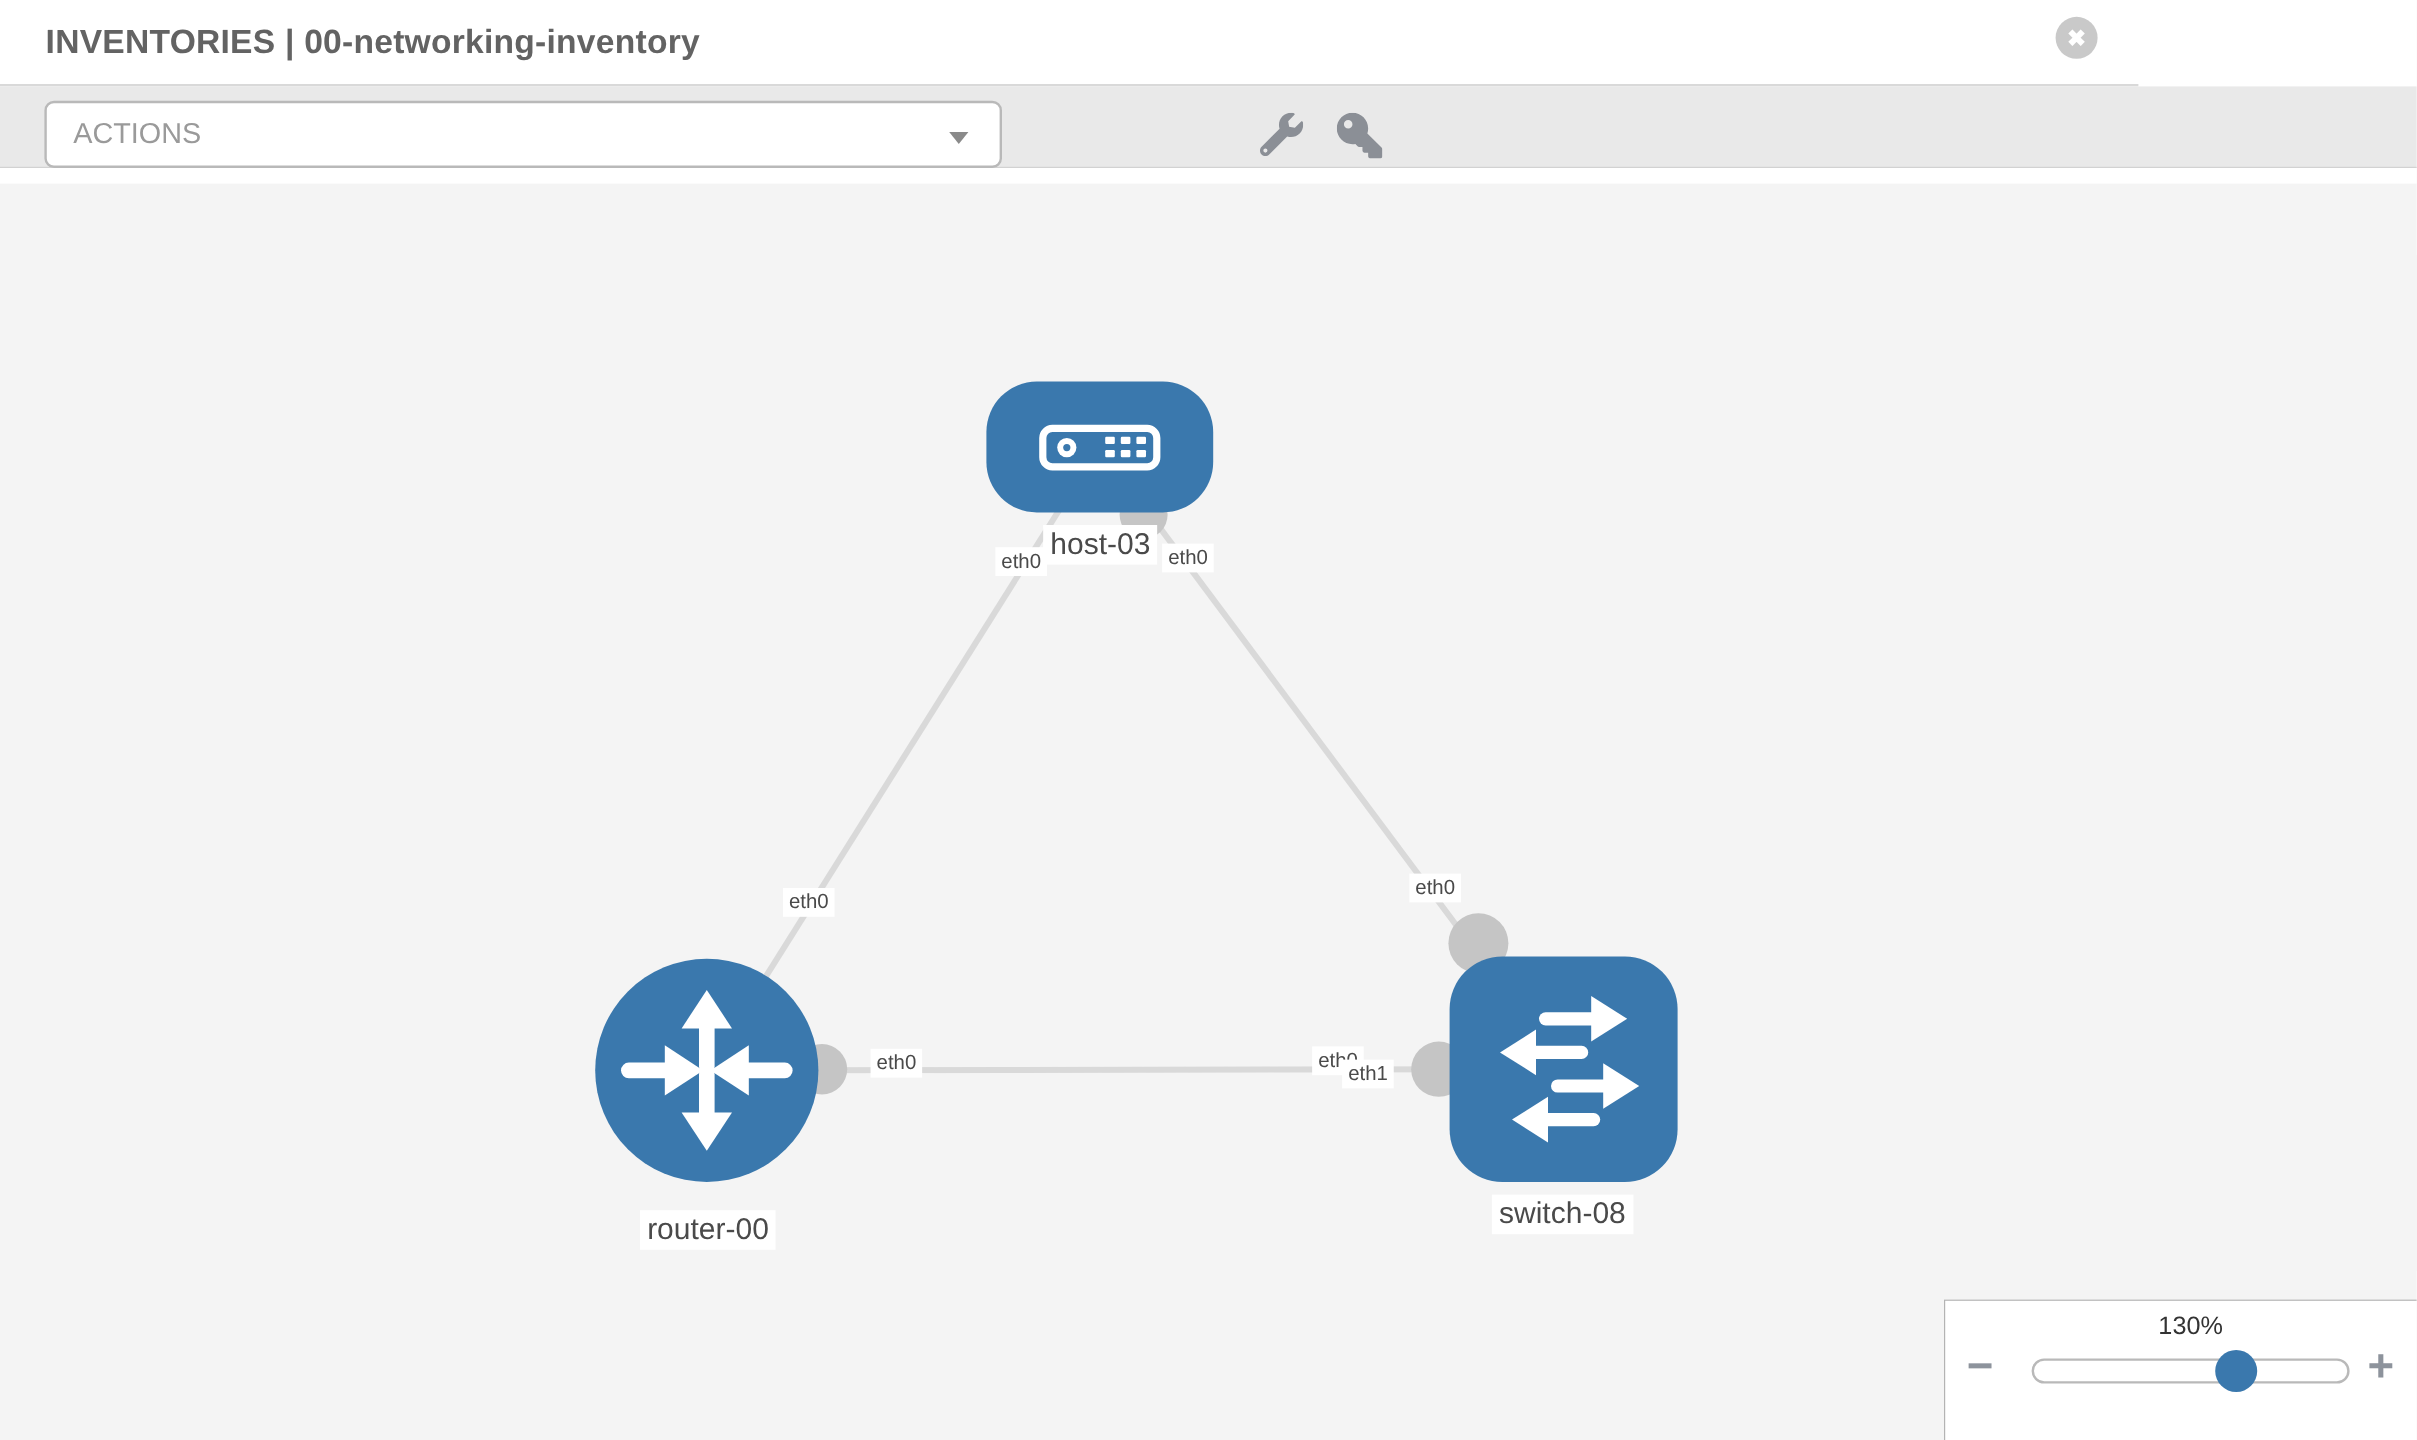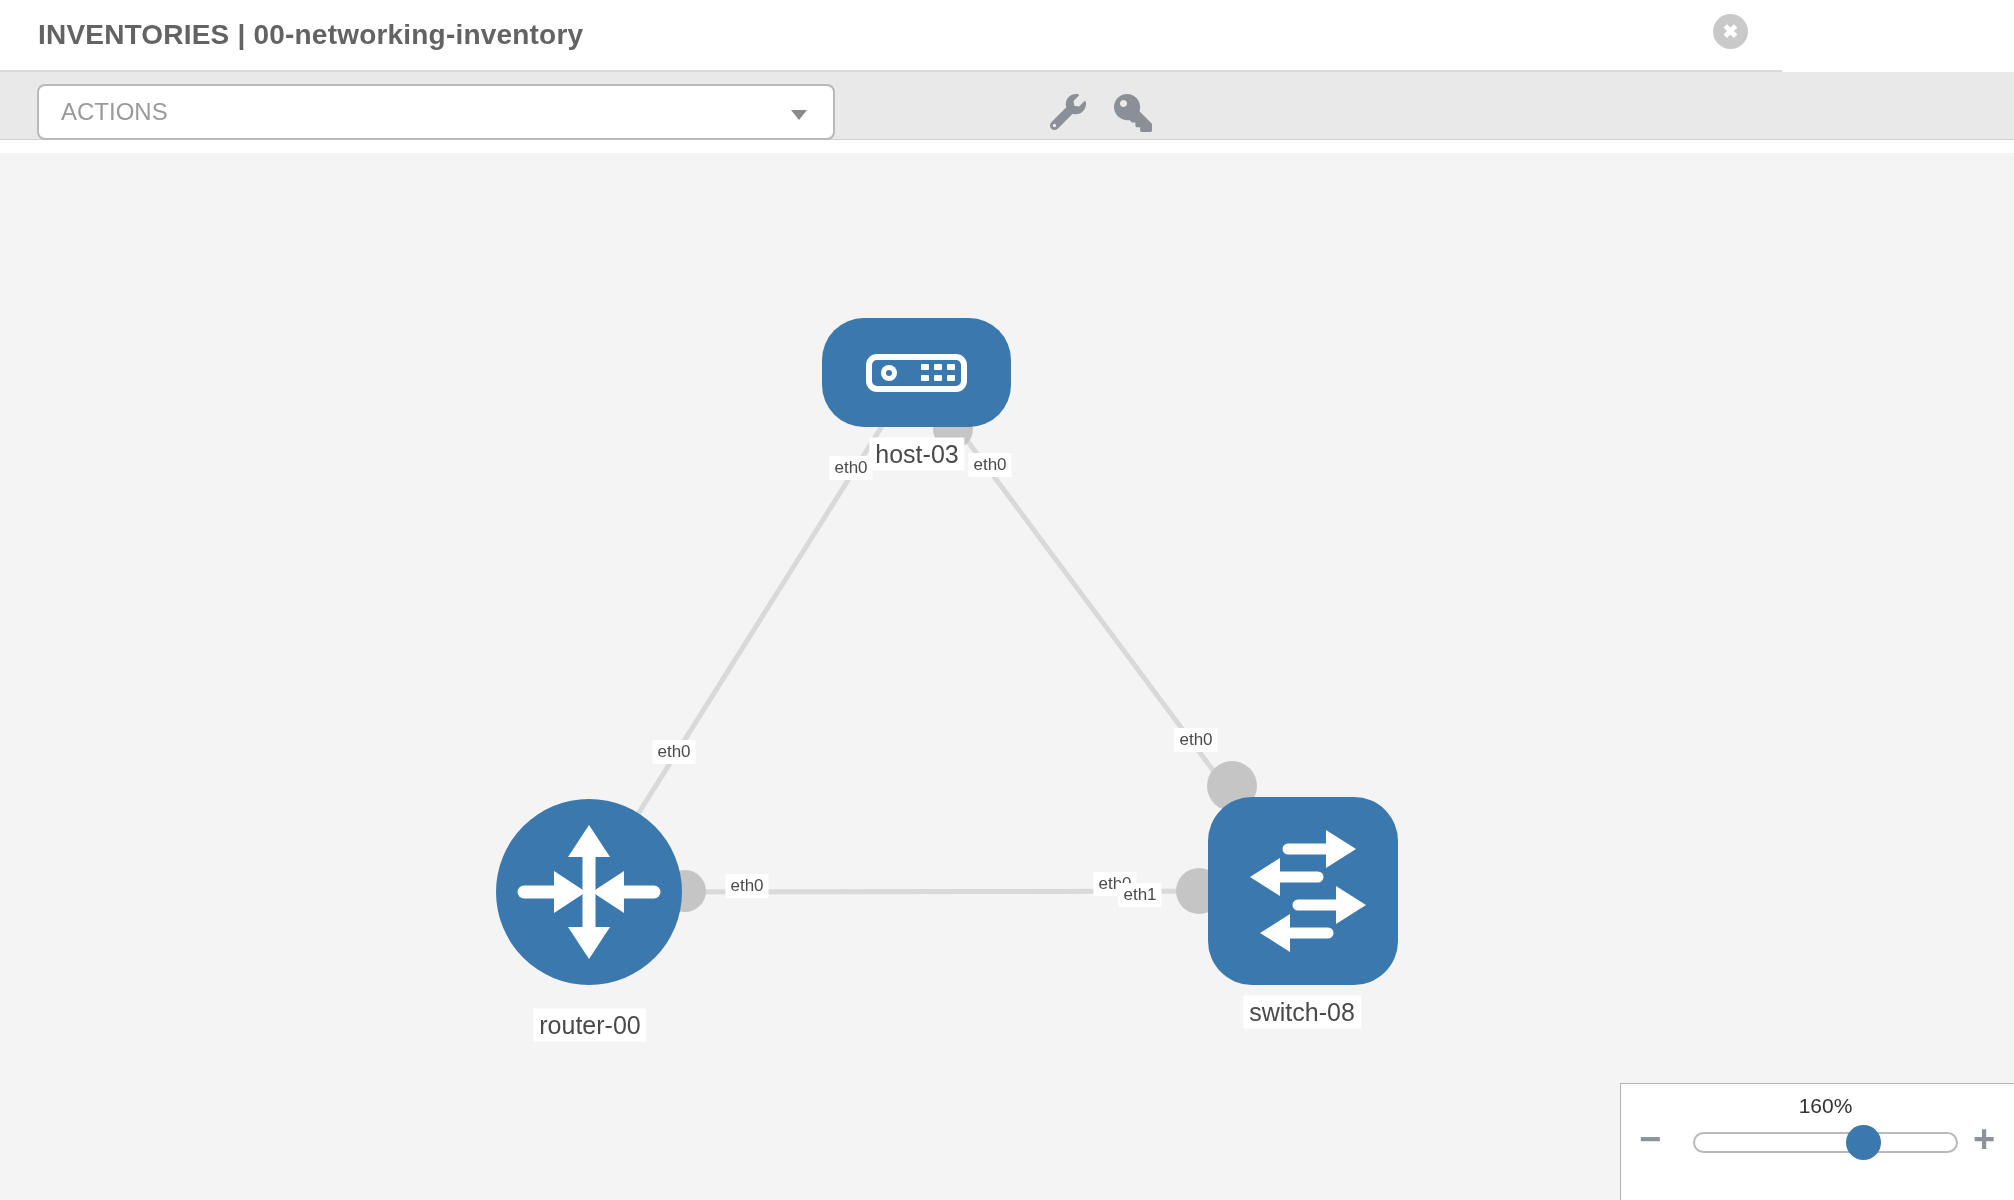--- a/index.html
+++ b/index.html
@@ -180,20 +180,20 @@
       <div class="chip if-label" style="left: 1196px; top: 587px;">eth0</div>
       <div class="chip if-label" style="left: 747px; top: 733px;">eth0</div>
       <div class="chip if-label" style="left: 1115px; top: 731px;">eth0</div>
       <div class="chip if-label" style="left: 1140px; top: 742px;">eth1</div>
       <div class="chip node-label" style="left: 917px; top: 301px;">host-03</div>
       <div class="chip node-label" style="left: 590px; top: 872px;">router-00</div>
       <div class="chip node-label" style="left: 1302px; top: 859px;">switch-08</div>
     </div>
 
   <div class="zoom-panel">
-    <div class="zoom-value">160%</div>
+    <div class="zoom-value">130%</div>
     <div class="zoom-minus">−</div>
     <div class="zoom-track">
       <div class="zoom-thumb" id="zoom-thumb" style="left: calc(64.5% - 17px);"></div>
     </div>
     <div class="zoom-plus">+</div>
   </div>
 </div>
 
 </body></html>

